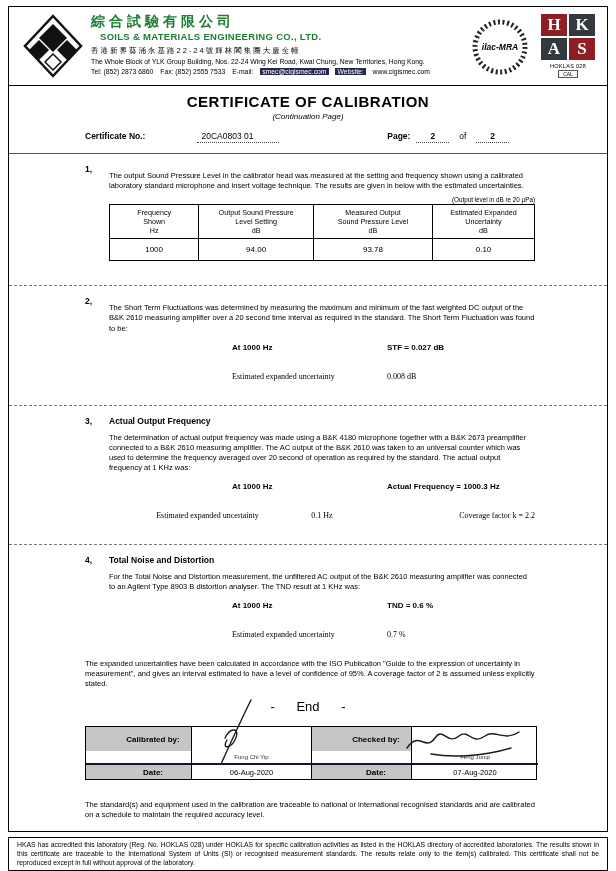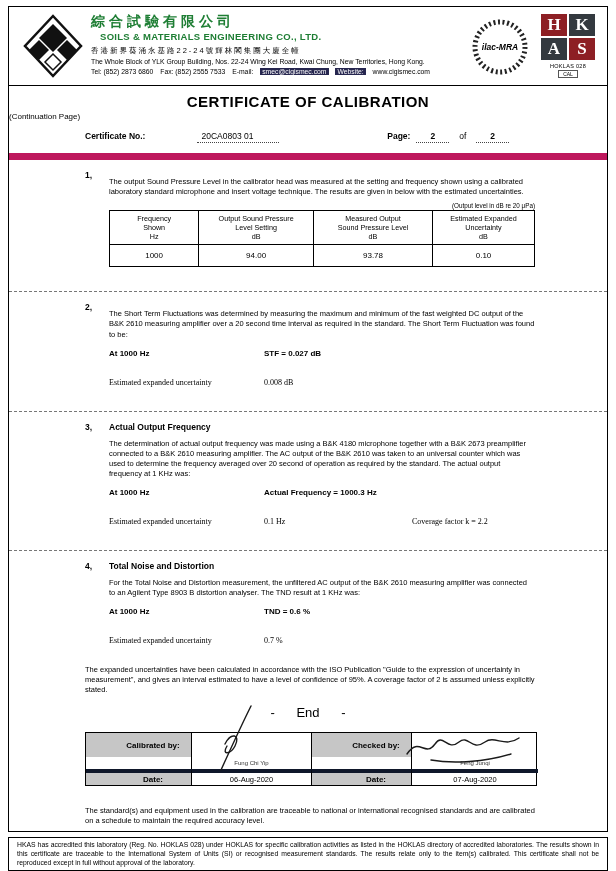--- a/index.html
+++ b/index.html
@@ -34,56 +34,56 @@
   .ilac-t{position:absolute; left:0; right:0; top:24px; text-align:center; font-weight:bold; font-style:italic; font-size:8.5px;}
   .hkas{width:62px; text-align:center;}
   .hkas-grid{display:grid; grid-template-columns:26px 26px; gap:2px; justify-content:center;}
   .hkas-grid span{display:block; height:22px; line-height:22px; font-weight:bold; font-size:17px; color:#fff; font-family:"Liberation Serif", serif;}
   .hk-red{background:#8d1f24;}
   .hk-dark{background:#33393f;}
   .hoklas{font-size:5.5px; margin-top:3px; letter-spacing:.3px;}
   .cal{font-size:5px; margin-top:1px; border:1px solid #555; display:inline-block; padding:0 4px;}
   
   .title-main{text-align:center; font-weight:bold; font-size:15px; letter-spacing:.5px; margin-top:7px;}
-  .title-sub{text-align:left; font-size:8px; margin-top:2px;}
-  
-  .cert-row{display:flex; align-items:baseline; padding:10px 92px 10px 76px; border-bottom:7px solid #be185d; font-size:8.5px;}
+  .title-sub{text-align:center; font-size:8px; margin-top:2px;font-style:italic;}
+  
+  .cert-row{display:flex; align-items:baseline; padding:10px 92px 10px 76px; border-bottom:1px solid #be185d; font-size:8.5px;}
   .cert-row .lbl{font-weight:bold;}
   .dot{border-bottom:1px dotted #444; padding:0 26px 1px 4px;}
   .cert-row .val{margin-left:52px;}
   .cert-row .spacer{flex:1;}
   .pg{padding:0 14px 1px; border-bottom:1px dotted #444; font-weight:bold; margin:0 6px;}
   .of{margin:0 4px;}
   
   .sec{position:relative; padding:10px 72px 0 100px; font-size:7.5px;}
   .num{position:absolute; left:76px; top:10px; font-weight:bold; font-size:8.5px;}
   .sec-title{font-weight:bold; font-size:8.5px;}
   .body{margin:7px 0 0; line-height:1.35;}
   .note{text-align:right; font-size:6.3px; margin-top:5px;}
   table.tbl{width:100%; border-collapse:collapse; margin-top:1px;}
   .tbl th,.tbl td{border:1px solid #000; text-align:center; vertical-align:middle;}
   .tbl th{font-weight:normal; font-size:7.2px; white-space:pre-line; padding:3px 2px; line-height:1.25;}
   .tbl td{font-size:8px; padding:6px 2px;}
   .tbl th:nth-child(1){width:21%;} .tbl th:nth-child(2){width:27%;}
   .tbl th:nth-child(3){width:28%;} .tbl th:nth-child(4){width:24%;}
-  .kv{display:flex; margin-top:9px; font-size:8px;}
+  .kv{display:flex; margin-top:9px; font-size:8px;justify-content:flex-end;}
   .kv + .kv{margin-top:20px;font-family:Liberation Serif, serif;}
   .kv .k{width:155px; flex:0 0 155px;}
   .kv .v{width:148px; flex:0 0 148px;}
   .kv.bold{font-weight:bold;}
   .sep{border:0; border-top:1px dashed #777; margin:24px 0 0;}
   
   .closing{padding:12px 72px 0 76px; font-size:7.5px; line-height:1.35;}
   .end{text-align:center; font-size:13px; margin-top:10px; white-space:pre;}
   
   .sig-wrap{position:relative; margin:12px 0 0 76px; width:452px;}
   .sig-grid{display:grid; grid-template-columns:106px 120px 100px 126px; border:1px solid #000;}
   .cell{border-right:1px solid #000; display:flex; align-items:center; justify-content:center;}
   .cell.last{border-right:0;}
-  .r1{height:24px;} .r2{height:12px;} .r3{height:16px; border-top:4px solid #0f172a;}
+  .r1{height:24px;} .r2{height:12px;} .r3{height:16px; border-top:2px solid #0f172a;}
   .glbl{background:var(--label-gray,#c6c6c6); font-weight:bold; font-size:8px;padding-left:29px;}
   .name{font-size:6px; color:#333;}
   .dateval{font-size:7.5px;}
   .sig{position:absolute; pointer-events:none;}
   .sig path{fill:none; stroke:#1a1a1a; stroke-width:1.4; stroke-linecap:round;}
   .sig1{left:118px; top:-30px; width:60px; height:70px;}
   .sig2{left:316px; top:-14px; width:130px; height:52px;}
   
   .trace{padding:12px 72px 0 76px; font-size:7.5px; line-height:1.4;}
   .foot-line{border-top:1px solid #000; margin:10px 4px 0;}

